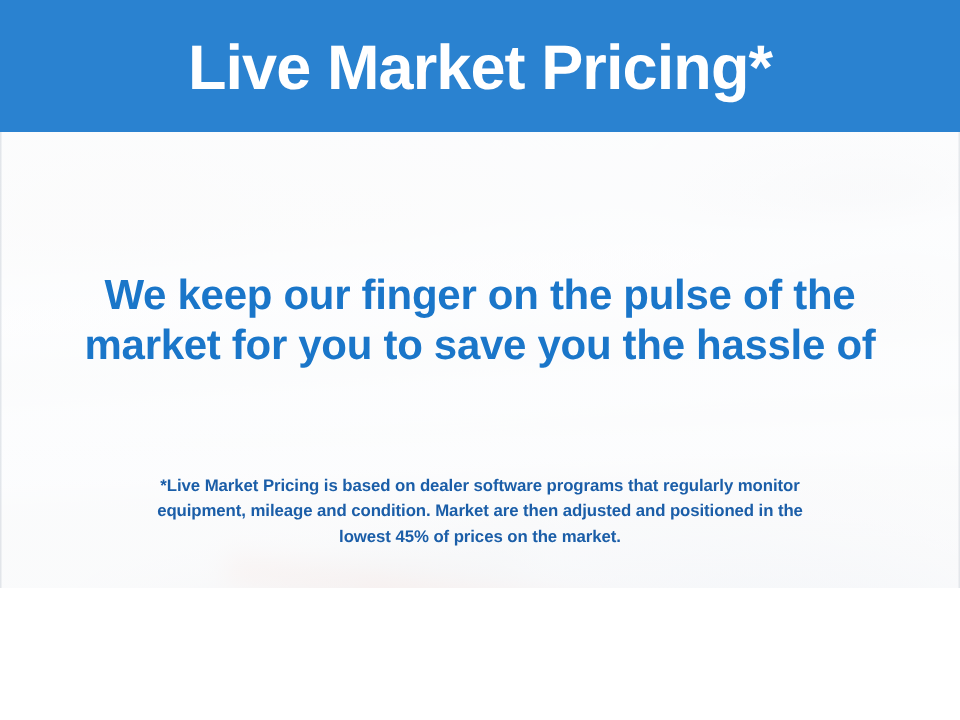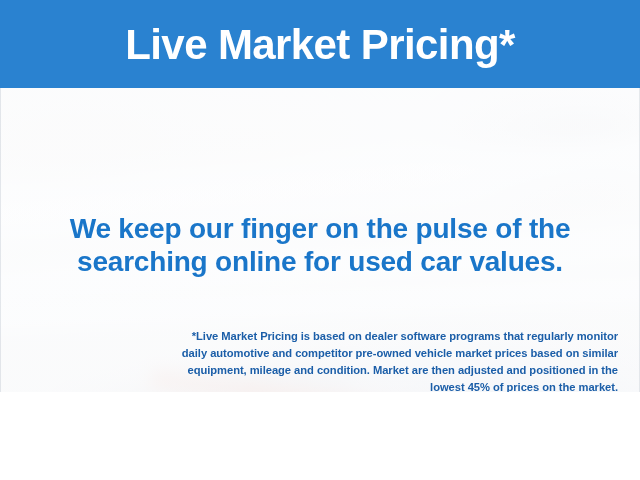--- a/index.html
+++ b/index.html
@@ -187,30 +187,29 @@
     position: absolute;
     left: 18px;
     top: 92px;
     width: 604px;
     text-align: center;
     color: #1a76c9;
     font-size: 28px;
     font-weight: bold;
     line-height: 33px;
     letter-spacing: -0.2px;
-    margin-top: 32px;
   }
   #headline .hl-line { display: block; white-space: nowrap; }
 
   #fineprint {
     position: absolute;
     left: 22px;
-    top: 240px;
+    top: 228px;
     width: 596px;
-    text-align: right;
+    text-align: center;
     color: #1b5ea8;
     font-size: 11.2px;
     font-weight: bold;
     line-height: 17px;
     letter-spacing: -0.05px;
   }
   #fineprint .fp-line { display: block; white-space: nowrap; }
 
   
   .edge {
@@ -247,26 +246,25 @@
   </div>
 
   <div id="header-bar">
     <div id="header-title">Live Market Pricing*</div>
   </div>
 
   <div id="content">
 
     <div id="headline">
       <span class="hl-line">We keep our finger on the pulse of the</span>
-      <span class="hl-line">searching online for used car values.</span>
+      <span class="hl-line">market for you to save you the hassle of</span>
     </div>
 
     <div id="fineprint">
       <span class="fp-line">*Live Market Pricing is based on dealer software programs that regularly monitor</span>
-      <span class="fp-line">daily automotive and competitor pre-owned vehicle market prices based on similar</span>
       <span class="fp-line">equipment, mileage and condition. Market are then adjusted and positioned in the</span>
       <span class="fp-line">lowest 45% of prices on the market.</span>
     </div>
 
   </div>
 
   <div class="edge edge-left"></div>
   <div class="edge edge-right"></div>
 
 </div>

